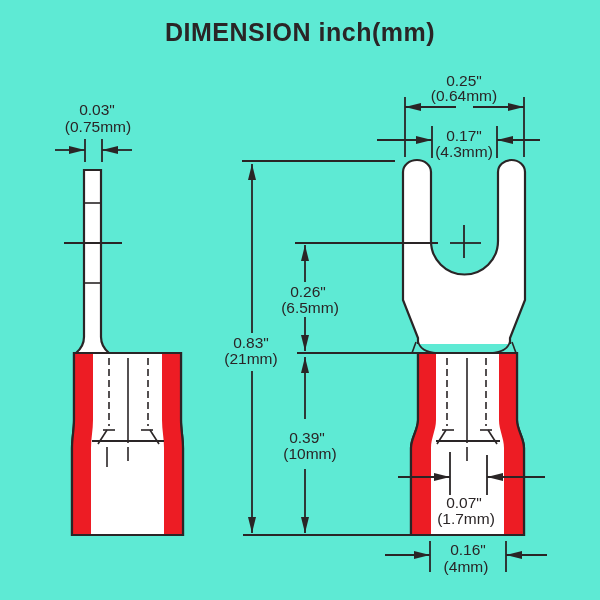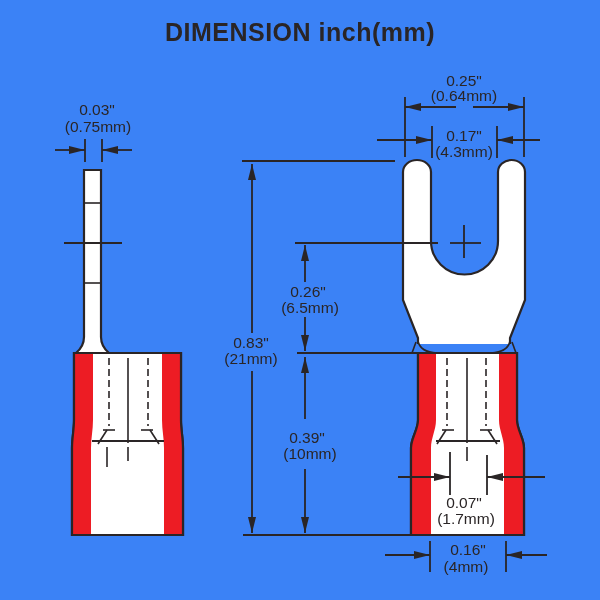--- a/index.html
+++ b/index.html
@@ -1,16 +1,16 @@
 <!DOCTYPE html>
 <html><head>
 <meta charset="utf-8">
 <style>
   html,body{margin:0;padding:0;background:#fff;}
-  .frame{width:600px;height:600px;position:relative;background:#3b82f6;overflow:hidden;
+  .frame{width:600px;height:600px;position:relative;background:#5eead4;overflow:hidden;
          font-family:"Liberation Sans",sans-serif;}
   svg{position:absolute;left:0;top:0;}
   text{font-family:"Liberation Sans",sans-serif;fill:#2a2526;font-size:15.5px;text-anchor:middle;}
   text.title{font-size:25px;font-weight:bold;letter-spacing:0.5px;}
   .outline{fill:#ffffff;stroke:#2a2526;stroke-width:2.2;}
   .edge{fill:none;stroke:#2a2526;stroke-width:2.2;}
   .thin{fill:none;stroke:#2a2526;stroke-width:1.6;}
   .dash{fill:none;stroke:#2a2526;stroke-width:1.6;stroke-dasharray:7 4;}
   .dim{fill:none;stroke:#2a2526;stroke-width:1.8;}
   .red{fill:#ed1c24;stroke:none;}

